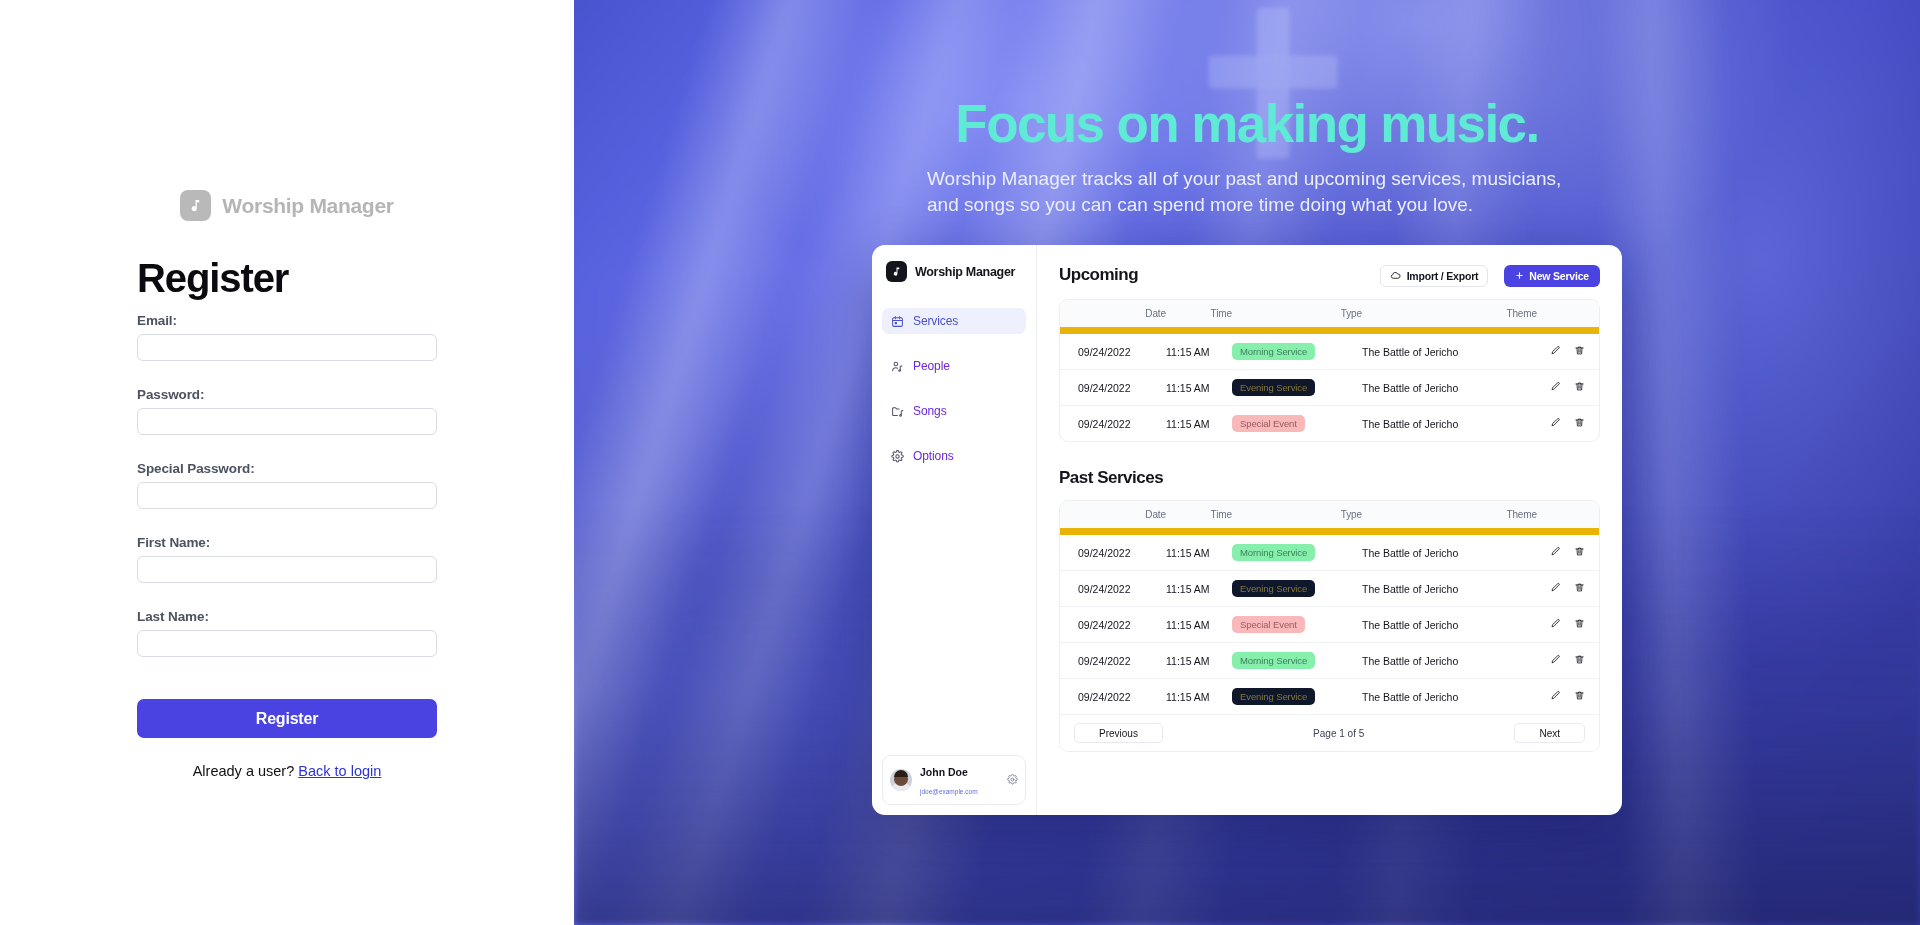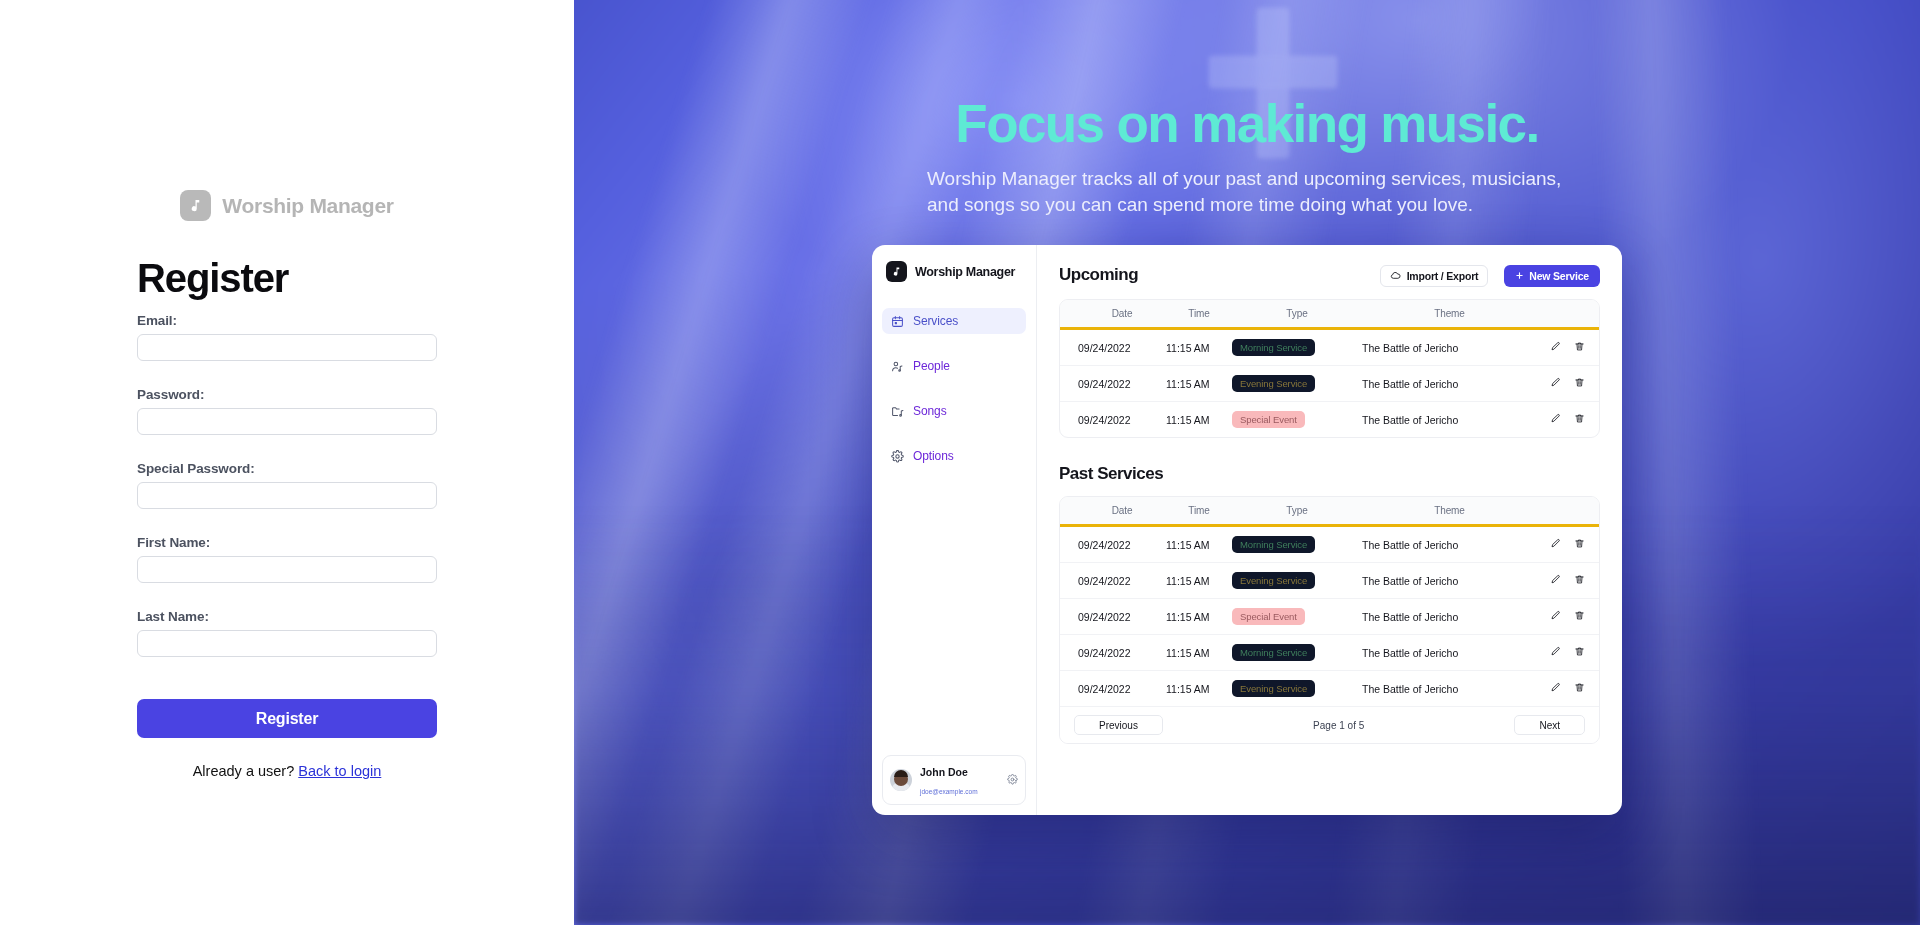--- a/index.html
+++ b/index.html
@@ -228,42 +228,42 @@
     font-family: "Liberation Sans", sans-serif; cursor: pointer;
     letter-spacing: -0.2px; white-space: nowrap;
   }
 
   .data-table {
     border: 1px solid #edeef2; border-radius: 9px; overflow: hidden;
     margin-bottom: 26px;
   }
   .data-table table { width: 100%; border-collapse: collapse; }
   .data-table thead th {
-    background: #fafbfc; text-align: center;
+    background: #fafbfc; text-align: right;
     font-size: 10px; font-weight: 400; color: #6a7183;
     padding: 8px 0 8px 0; letter-spacing: -0.1px;
-    border-bottom: 3px solid #eab308;
+    border-bottom: 7px solid #eab308;
   }
   .data-table tbody td {
     font-size: 10.5px; color: #14151c; font-weight: 400;
     padding: 9px 0; border-bottom: 1px solid #f1f2f5;
     white-space: nowrap;
   }
   .data-table tbody tr:last-child td { border-bottom: none; }
   .col-date { width: 106px; padding-left: 18px !important; }
   .col-time { width: 66px; }
   .col-type { width: 130px; }
   .col-theme { }
   .col-actions { width: 62px; text-align: right; padding-right: 14px !important; }
 
   .badge {
     display: inline-block; padding: 3px 8px; border-radius: 5px;
     font-size: 9.5px; font-weight: 400; letter-spacing: -0.1px;
   }
-  .badge-morning { background: #0f172a; color: #3f7f5c; }
+  .badge-morning { background: #86efac; color: #3f7f5c; }
   .badge-evening { background: #0f172a; color: #87763a; }
   .badge-special { background: #f9b9bb; color: #9a5a5f; }
 
   .row-actions { display: inline-flex; align-items: center; gap: 13px; }
   .row-actions span { cursor: pointer; display: block; }
 
   .table-footer {
     display: flex; align-items: center; justify-content: space-between;
     padding: 8px 14px; border-top: 1px solid #f1f2f5; background: #fff;
   }

